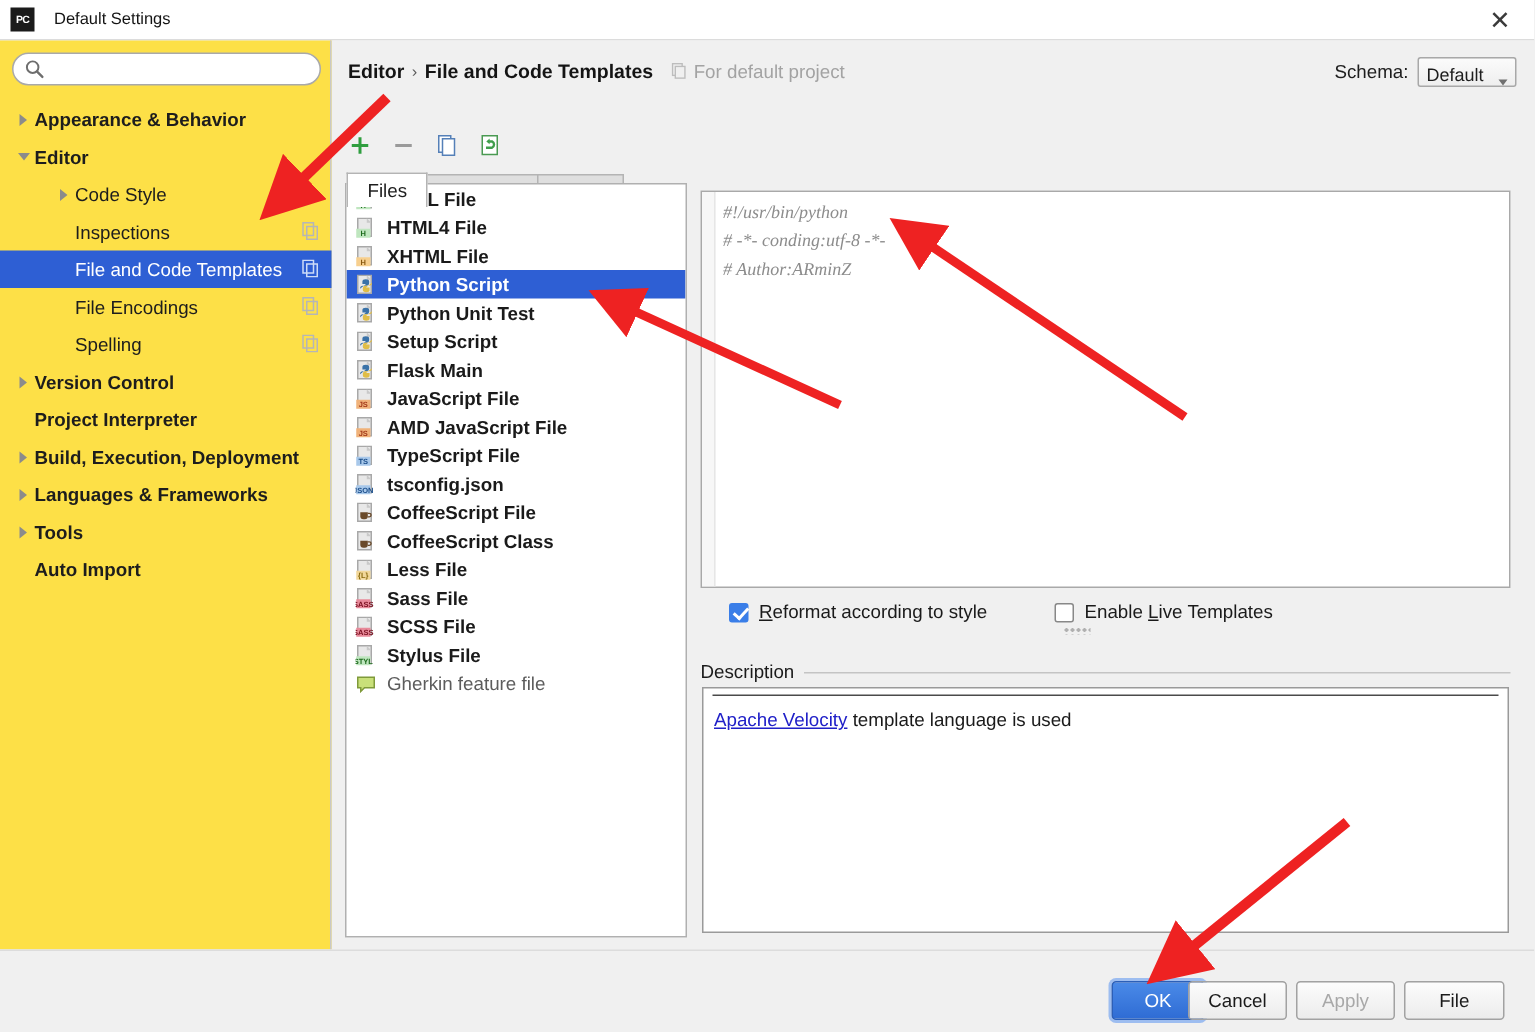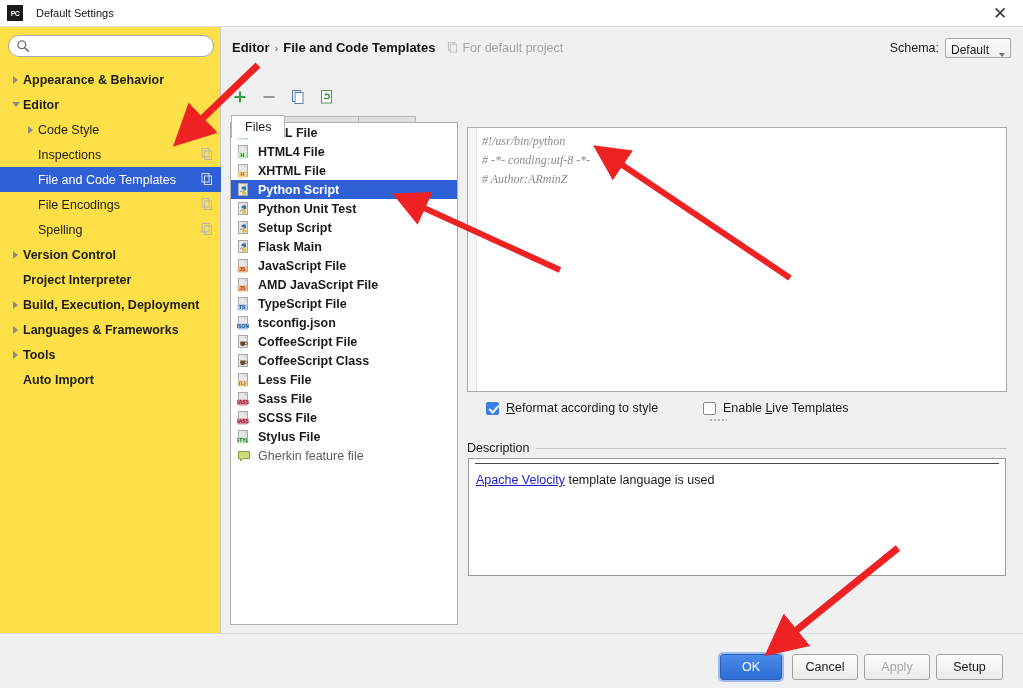--- a/index.html
+++ b/index.html
@@ -103,21 +103,21 @@
     width: 0; height: 0;
     border-top: 5px solid #8b8b8b;
     border-left: 4px solid transparent;
     border-right: 4px solid transparent;
   }
   .tree-label {
     font-size: 12.5px;
     color: #1d1d1d;
   }
   .tree-label.bold { font-weight: bold; }
-  .indent-1 { padding-left: 23px; }
+  .indent-1 { padding-left: 35px; }
   .copy-badge {
     position: absolute; right: 8px; top: 6px;
     width: 12px; height: 12px;
   }
 
   
   .content {
     position: absolute; left: 222px; top: 27px;
     width: 801px; height: 606px;
     background: #f0f0f0;
@@ -288,21 +288,21 @@
     font-size: 12.5px; color: #1a1a1a;
     z-index: 2;
   }
   .desc-frame {
     position: absolute; left: 0; top: 0;
     width: 540px; height: 178px;
     border-top: 1px solid #c4c4c4;
   }
   .desc-box {
     position: absolute; left: 1px; top: 10px;
-    width: 538px; height: 118px;
+    width: 538px; height: 164px;
     background: #ffffff;
     border: 1px solid #9a9a9a;
     overflow: hidden;
   }
   .desc-rule {
     position: absolute; left: 6px; top: 4px;
     width: 524px; height: 1px;
     background: #4a4a4a;
   }
   .desc-text {
@@ -329,20 +329,21 @@
     cursor: pointer;
     background: linear-gradient(#fcfcfc, #ececec);
     border: 1px solid #a2a2a2;
     color: #1a1a1a;
   }
   .btn.primary {
     background: linear-gradient(#4a8ae8, #2f6cd4);
     border: 1px solid #2b5fb8;
     color: #ffffff;
     box-shadow: 0 0 0 2px #9dbdf0;
+    margin-left: 21px;
   }
   .btn.disabled { color: #a8a8a8; }
 
   
   .annot { position: absolute; left: 0; top: 0; width: 1023px; height: 688px; pointer-events: none; }
 </style>
 </head>
 <body>
 
 <div id="app">
@@ -693,21 +694,21 @@
       <div class="desc-text">
         <span class="desc-link">Apache Velocity</span><span> template language is used</span>
       </div>
     </div>
   </div>
 
   <div class="btnbar">
     <div class="btn primary" style="left:720px; width:62px;">OK</div>
     <div class="btn" style="left:792px; width:66px;">Cancel</div>
     <div class="btn disabled" style="left:864px; width:66px;">Apply</div>
-    <div class="btn" style="left:936px; width:67px;">Setup</div>
+    <div class="btn" style="left:936px; width:67px;">File</div>
   </div>
 
   <svg class="annot">
     <defs>
       <marker id="ah" markerWidth="6" markerHeight="6" refX="4.6" refY="3" orient="auto">
         <path d="M0,0 L6,3 L0,6 z" fill="#ee2222"></path>
       </marker>
     </defs>
     <g stroke="#ee2222" fill="none" marker-end="url(#ah)">
       <path d="M258,65 L180,140" stroke-width="7"></path>

